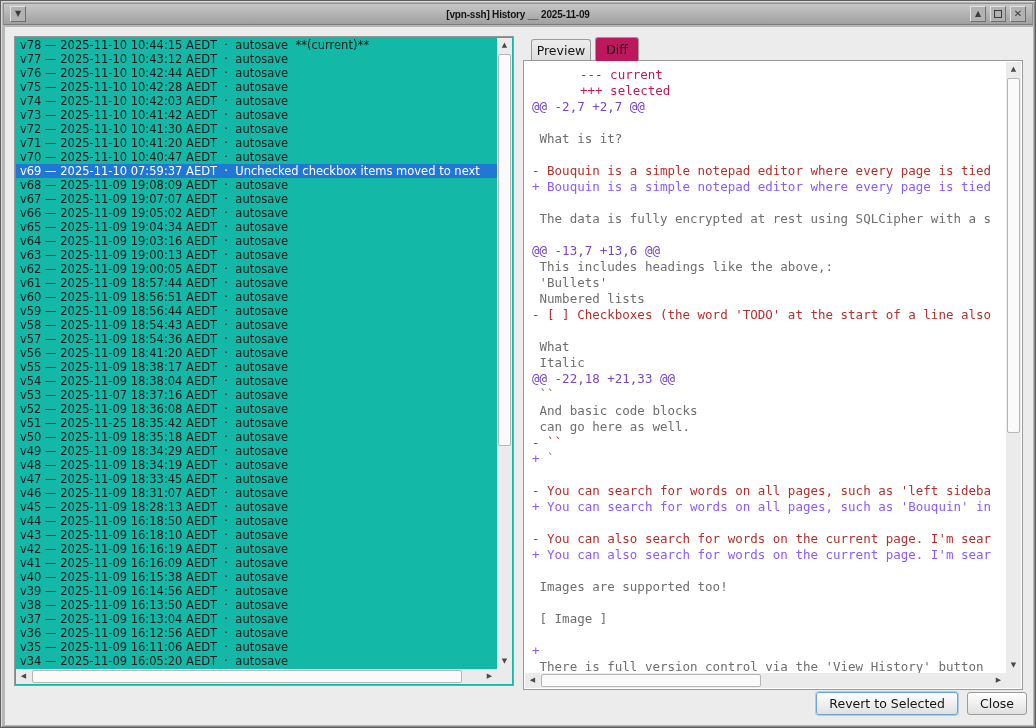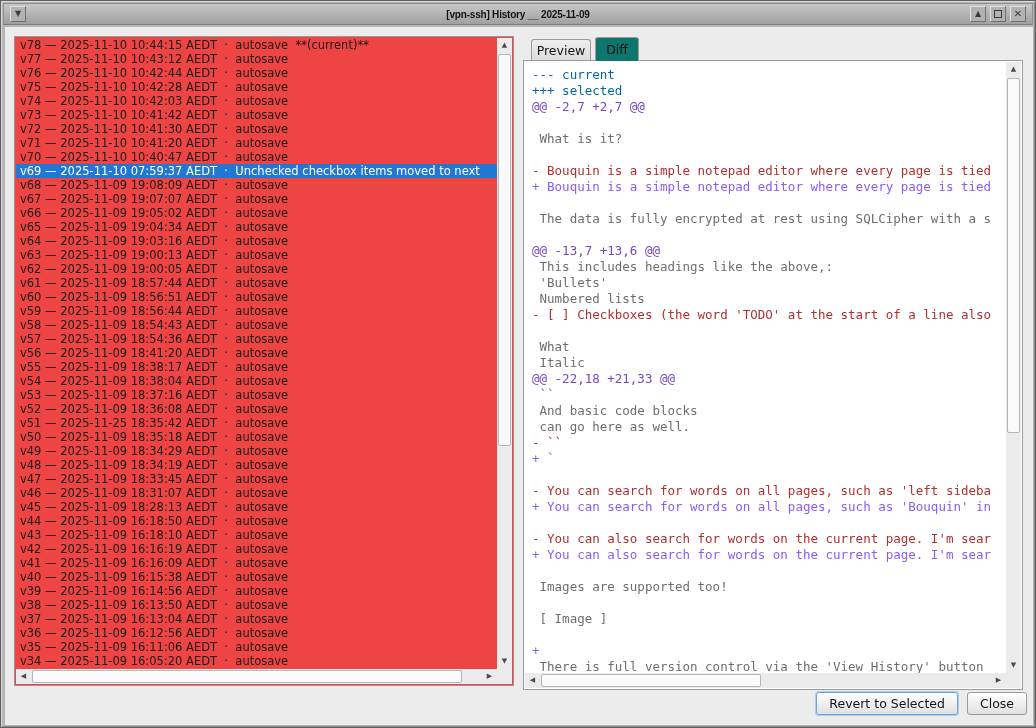--- a/index.html
+++ b/index.html
@@ -22,21 +22,21 @@
   .tbtn .sq{width:8px;height:8px;border:1.5px solid #3c3c3c;}
   .tbtn-menu{left:6px;}
   .tbtn-shade{right:46px;}
   .tbtn-max{right:26px;}
   .tbtn-close{right:6px;font-size:10px;font-weight:bold;}
 
   
   .content{position:absolute;left:4px;top:26px;width:1028px;height:698px;background:#ececec;}
 
   
-  .listbox{position:absolute;left:9px;top:9px;width:500px;height:650px;background:#ef4444;
+  .listbox{position:absolute;left:9px;top:9px;width:500px;height:650px;background:#14b8a6;
        border:1px solid #979797;}
   .rows{position:absolute;left:1px;top:1px;width:483px;height:633px;overflow:hidden;}
   .lrow{height:14px;line-height:14px;font-size:11.5px;color:#1a1a1a;white-space:pre;
        padding-left:4px;overflow:hidden;}
   .lrow.selected{background:#2178d4;color:#ffffff;}
 
   
   .sb{position:absolute;background:#ebebeb;}
   .sb-v{width:15px;}
   .sb-h{height:15px;}
@@ -44,28 +44,28 @@
        color:#4a4a4a;font-size:7px;line-height:1;background:#ebebeb;}
   .sb-thumb{position:absolute;background:#fafafa;border:1px solid #b6b6b6;border-radius:2px;}
   .sb-v .sb-thumb{left:1px;right:1px;}
   .sb-h .sb-thumb{top:1px;bottom:1px;}
   .sb-corner{position:absolute;right:1px;bottom:1px;width:15px;height:15px;background:#ebebeb;}
 
   
   .tab{position:absolute;font-size:12.5px;color:#141414;text-align:center;cursor:default;}
   .tab-inactive{top:12px;height:22px;line-height:21px;background:linear-gradient(#ededed,#dcdcdc);
        border:1px solid #9a9a9a;border-bottom:none;border-radius:3px 3px 0 0;}
-  .tab-active{top:10px;height:24px;line-height:23px;background:#0f766e;
+  .tab-active{top:10px;height:24px;line-height:23px;background:#be185d;
        border:1px solid #9a9a9a;border-bottom:none;border-radius:3px 3px 0 0;z-index:3;}
   .panel{position:absolute;left:518px;top:33px;width:500px;height:630px;background:#ffffff;
        border:1px solid #9a9a9a;z-index:1;}
   .diffview{position:absolute;left:1px;top:1px;width:483px;height:613px;overflow:hidden;
        padding:5px 0 0 7px;font-family:"DejaVu Sans Mono",monospace;font-size:12.5px;}
   .dline{height:16px;line-height:16px;white-space:pre;overflow:hidden;}
-  .t-meta{color:#0369a1;}
+  .t-meta{color:#be185d;margin-left:48px;}
   .t-ctx{color:#6e6e6e;}
   .t-hunk{color:#7446c4;}
   .t-del{color:#b03030;}
   .t-add{color:#8b5cf6;}
 
   
   .footer{position:absolute;right:6px;bottom:10px;display:flex;gap:9px;}
   .btn{height:23px;padding:0 12px;font-size:12.5px;color:#141414;
        background:linear-gradient(#ffffff,#e0e0e0);border:1px solid #9b9b9b;border-radius:3px;
        display:flex;align-items:center;justify-content:center;cursor:default;}
@@ -114,21 +114,21 @@
           <div class="lrow">v63 — 2025-11-09 19:00:13 AEDT  ·  autosave</div>
           <div class="lrow">v62 — 2025-11-09 19:00:05 AEDT  ·  autosave</div>
           <div class="lrow">v61 — 2025-11-09 18:57:44 AEDT  ·  autosave</div>
           <div class="lrow">v60 — 2025-11-09 18:56:51 AEDT  ·  autosave</div>
           <div class="lrow">v59 — 2025-11-09 18:56:44 AEDT  ·  autosave</div>
           <div class="lrow">v58 — 2025-11-09 18:54:43 AEDT  ·  autosave</div>
           <div class="lrow">v57 — 2025-11-09 18:54:36 AEDT  ·  autosave</div>
           <div class="lrow">v56 — 2025-11-09 18:41:20 AEDT  ·  autosave</div>
           <div class="lrow">v55 — 2025-11-09 18:38:17 AEDT  ·  autosave</div>
           <div class="lrow">v54 — 2025-11-09 18:38:04 AEDT  ·  autosave</div>
-          <div class="lrow">v53 — 2025-11-09 18:37:16 AEDT  ·  autosave</div>
+          <div class="lrow">v53 — 2025-11-07 18:37:16 AEDT  ·  autosave</div>
           <div class="lrow">v52 — 2025-11-09 18:36:08 AEDT  ·  autosave</div>
           <div class="lrow">v51 — 2025-11-25 18:35:42 AEDT  ·  autosave</div>
           <div class="lrow">v50 — 2025-11-09 18:35:18 AEDT  ·  autosave</div>
           <div class="lrow">v49 — 2025-11-09 18:34:29 AEDT  ·  autosave</div>
           <div class="lrow">v48 — 2025-11-09 18:34:19 AEDT  ·  autosave</div>
           <div class="lrow">v47 — 2025-11-09 18:33:45 AEDT  ·  autosave</div>
           <div class="lrow">v46 — 2025-11-09 18:31:07 AEDT  ·  autosave</div>
           <div class="lrow">v45 — 2025-11-09 18:28:13 AEDT  ·  autosave</div>
           <div class="lrow">v44 — 2025-11-09 16:18:50 AEDT  ·  autosave</div>
           <div class="lrow">v43 — 2025-11-09 16:18:10 AEDT  ·  autosave</div>

